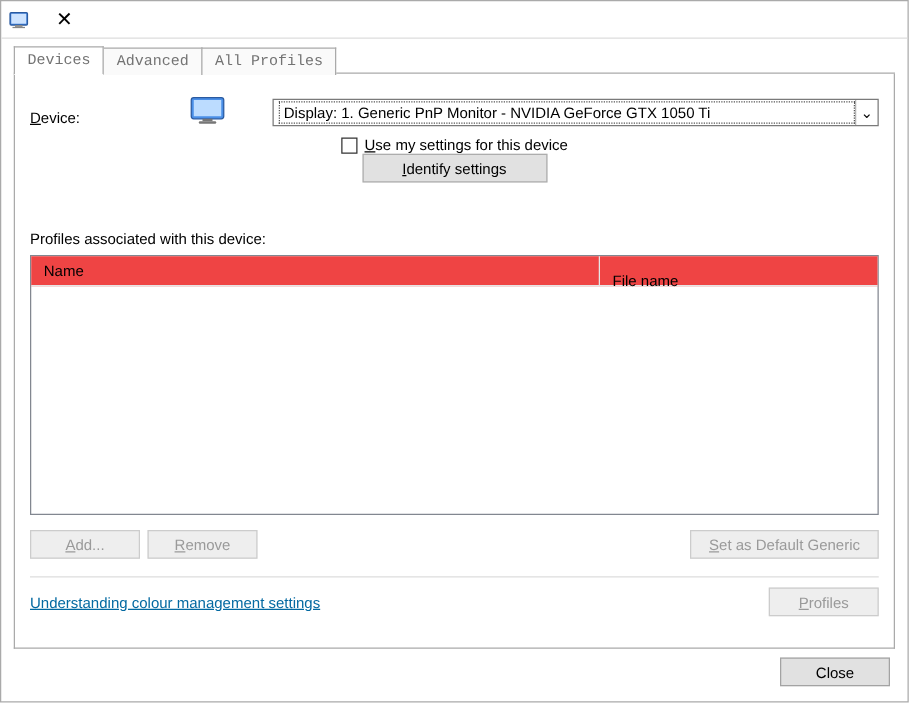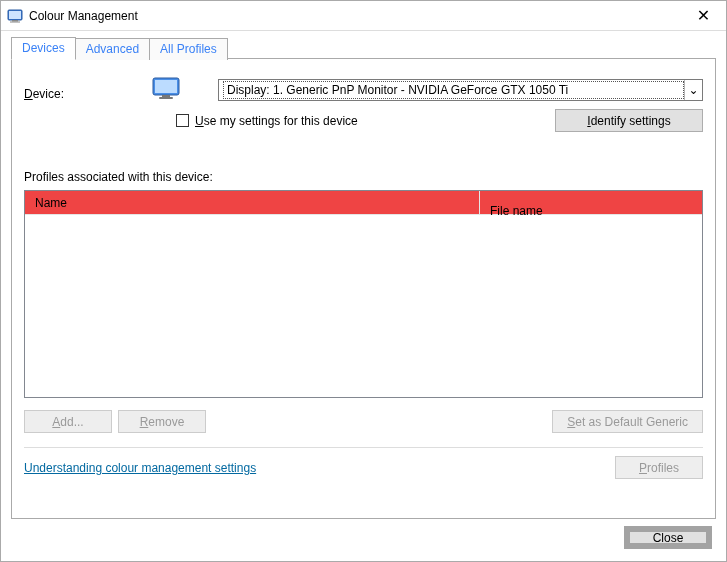--- a/index.html
+++ b/index.html
@@ -44,21 +44,22 @@
     border-bottom:1px solid #aaa;
   }
   .tab {
     padding: 3px 10px 4px 10px;
     border:1px solid #aaa;
     border-bottom:none;
     background:#fff;
     margin-right:-1px;
     position:relative;
     z-index:1;
-    color:#3b82f6;
+    color:#737373;
+    font-family:Liberation Mono, monospace;
   }
   .tab.inactive { background:#fafafa; top:1px; }
   .tab.active {
     background:#fff;
     z-index:2;
     top:1px;
     border-bottom:1px solid #fff;
   }
 
   .pane {
@@ -92,39 +93,40 @@
   .device-select .caret {
     width:18px; height:20px;
     border-left:1px solid #b5b5b5;
     display:flex; align-items:center; justify-content:center;
   }
 
   .row-under {
     display:flex;
     margin-top:8px;
     align-items:center;
+    flex-direction:column;
   }
   .row-under .spacer-left { width:152px; }
   .checkbox-wrap { display:flex; align-items:center; gap:6px; flex:1; }
   .checkbox-box {
     width:13px; height:13px; border:1px solid #333; background:#fff;
   }
   .btn {
     min-width:88px;
     height:23px;
     padding:0 14px;
     border:1px solid #adadad;
     background:#e1e1e1;
     color:#000;
     display:inline-flex; align-items:center; justify-content:center;
     font: inherit;
   }
   .btn.disabled { color:#9a9a9a; background:#eee; border-color:#ccc; }
   .btn.wide { min-width:148px; }
-  .btn.default { border:6px solid #a3a3a3; }
+  .btn.default { border:1px solid #a3a3a3; }
 
   .section-label { margin-top:38px; margin-bottom:6px; }
 
   .listbox {
     border:1px solid #828790;
     height:208px;
     background:#fff;
   }
   .listbox-header {
     display:flex;
@@ -159,21 +161,20 @@
 </head>
 <body>
 
 <div class="titlebar">
   <svg class="app-icon" viewBox="0 0 16 16">
     <rect x="1" y="2" width="14" height="10" rx="1" fill="#3a7bd5" stroke="#2a5aa0"></rect>
     <rect x="2" y="3" width="12" height="8" fill="#cde3ff"></rect>
     <rect x="5" y="12" width="6" height="1.5" fill="#888"></rect>
     <rect x="3" y="13.5" width="10" height="1" fill="#888"></rect>
   </svg>
-  <span class="title">Colour Management</span>
   <div class="close-x">✕</div>
 </div>
 
 <div class="content">
 
   <div class="tabstrip">
     <div class="tab active">Devices</div>
     <div class="tab inactive">Advanced</div>
     <div class="tab inactive">All Profiles</div>
   </div>

